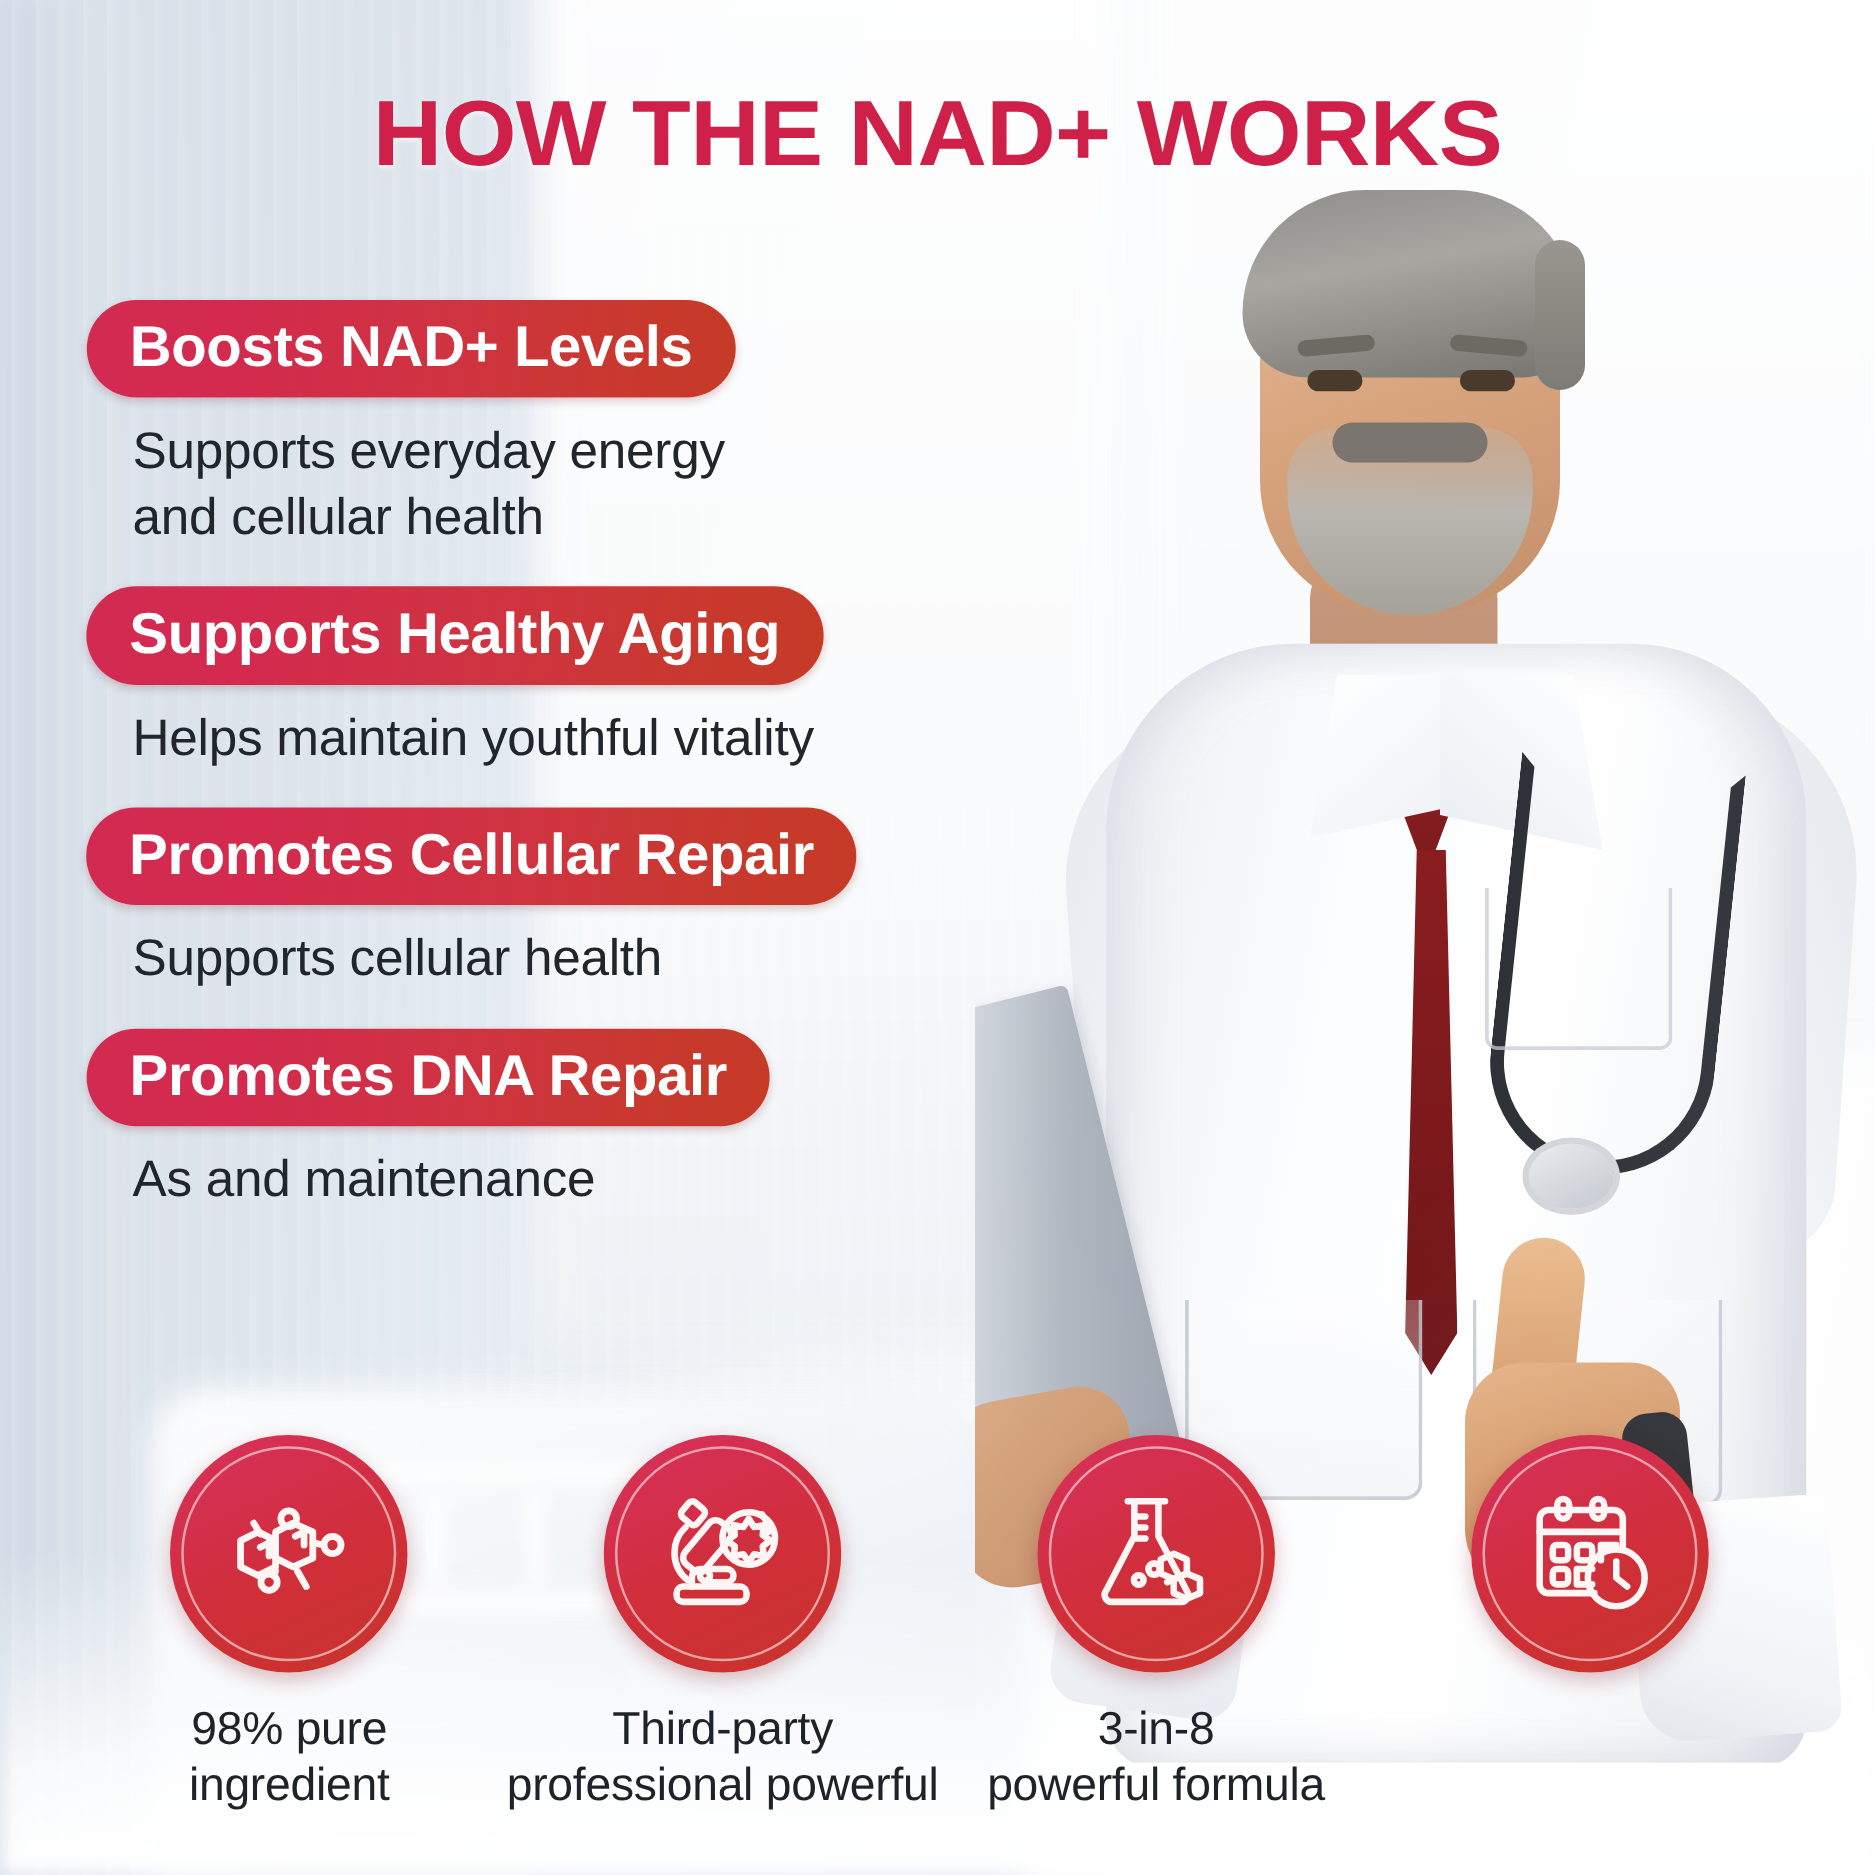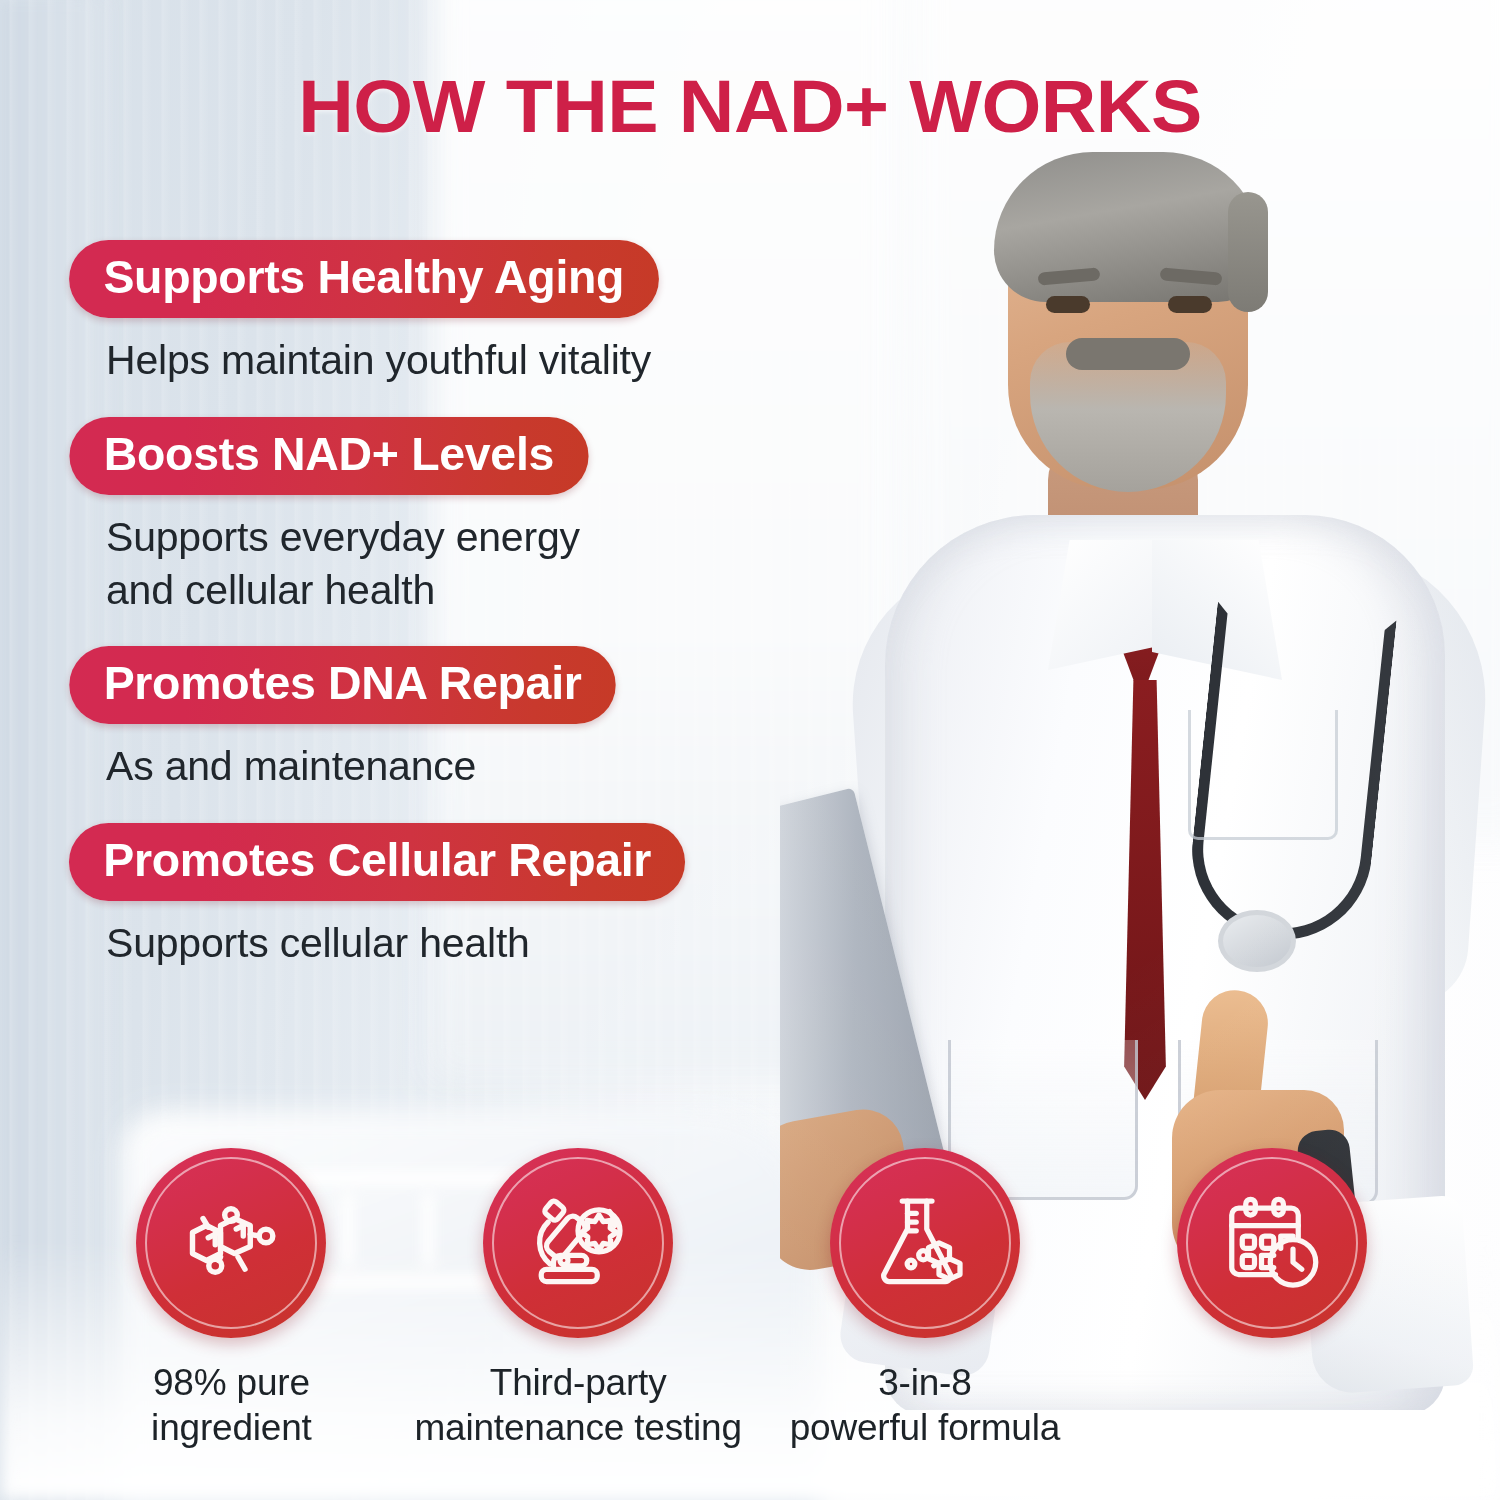--- a/index.html
+++ b/index.html
@@ -388,38 +388,38 @@
     <div class="d-watch"></div>
     <div class="d-sleeve"></div>
     <div class="d-soft"></div>
   </div>
 
   <div class="title">HOW THE NAD+ WORKS</div>
 
   <div class="benefits">
 
     <div class="benefit">
-      <div class="pill">Supports Healthy Aging</div>
-      <div class="desc">Helps maintain youthful vitality</div>
-    </div>
-
-    <div class="benefit">
       <div class="pill">Boosts NAD+ Levels</div>
       <div class="desc">Supports everyday energy
 and cellular health</div>
     </div>
 
     <div class="benefit">
-      <div class="pill">Promotes DNA Repair</div>
-      <div class="desc">As and maintenance</div>
+      <div class="pill">Supports Healthy Aging</div>
+      <div class="desc">Helps maintain youthful vitality</div>
     </div>
 
     <div class="benefit">
       <div class="pill">Promotes Cellular Repair</div>
       <div class="desc">Supports cellular health</div>
+    </div>
+
+    <div class="benefit">
+      <div class="pill">Promotes DNA Repair</div>
+      <div class="desc">As and maintenance</div>
     </div>
 
   </div>
 
   <div class="features">
 
     <div class="feature">
       <div class="circle">
         <svg viewBox="0 0 64 64" fill="none" stroke="#fdf6f4" stroke-width="3.1" stroke-linecap="round" stroke-linejoin="round">
           <path d="M18 22 L26 26 L26 38 L18 42 L10 38 L10 26 Z"></path>
@@ -449,21 +449,21 @@
           <path d="M15 20 A16 16 0 0 0 16 44"></path>
           <path d="M18 47 L18 43 A4 4 0 0 1 22 39 L34 39 A3 3 0 0 1 34 45 L24 45"></path>
           <circle cx="24" cy="42" r="2.3"></circle>
           <rect x="11" y="47" width="32" height="7" rx="3"></rect>
           <circle cx="44" cy="25" r="12"></circle>
           <path d="M44 16 L46.4 19.8 L50.8 19 L50.4 23.5 L54 26 L50.4 28.5 L50.8 33 L46.4 32.2 L44 36 L41.6 32.2 L37.2 33 L37.6 28.5 L34 26 L37.6 23.5 L37.2 19 L41.6 19.8 Z"></path>
           <path d="M50 14 A13 13 0 0 1 53 22"></path>
         </svg>
       </div>
       <div class="feature-label">Third-party
-maintenance testing</div>
+professional powerful</div>
     </div>
 
     <div class="feature">
       <div class="circle">
         <svg viewBox="0 0 64 64" fill="none" stroke="#fdf6f4" stroke-width="3" stroke-linecap="round" stroke-linejoin="round">
           <path d="M19 8 L36 8"></path>
           <path d="M22 8 L22 24 L9 49 A3.2 3.2 0 0 0 12 54 L43 54 A3.2 3.2 0 0 0 46 49 L33 24 L33 8"></path>
           <path d="M22 15 L27 15"></path>
           <path d="M22 20 L27 20"></path>
           <path d="M22 25 L27 25"></path>

